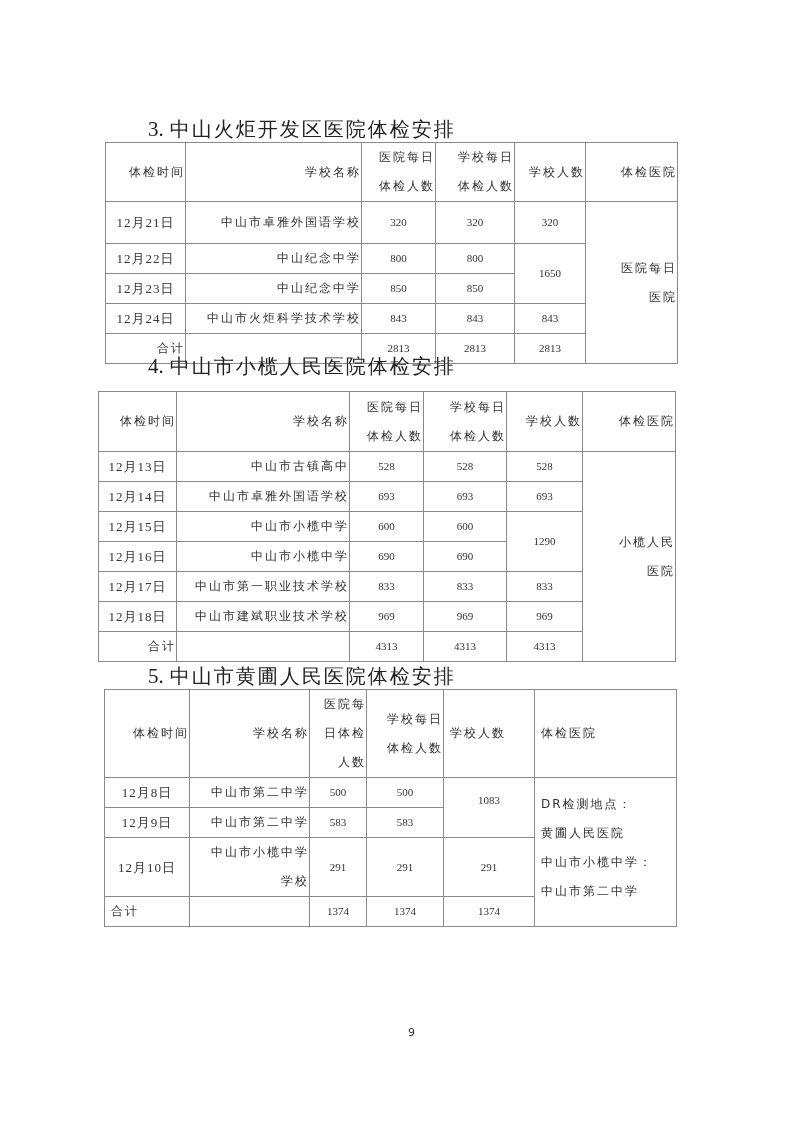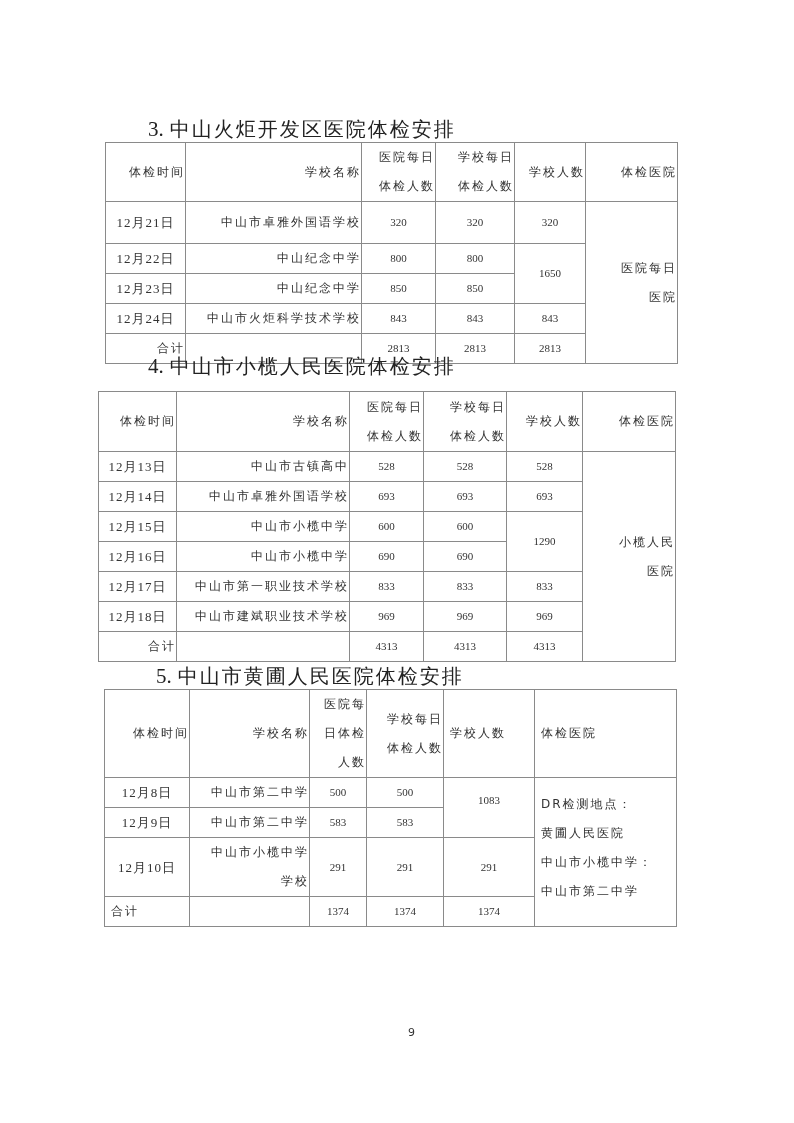--- a/index.html
+++ b/index.html
@@ -164,21 +164,21 @@
   <tr style="height:29px">
     <td class="cjk">合计</td>
     <td></td>
     <td class="num">4313</td>
     <td class="num">4313</td>
     <td class="num">4313</td>
   </tr>
 </tbody>
   </table>
 
-<div class="heading" style="left:156px; top:663px;">
+<div class="heading" style="left:148px; top:663px;">
   <span class="num">5.</span><span>中山市黄圃人民医院体检安排</span>
 </div>
 <table style="left:104px; top:689px; width:572px;">
   <colgroup>
       <col style="width:85px">
       <col style="width:120px">
       <col style="width:57px">
       <col style="width:77px">
       <col style="width:91px">
       <col style="width:142px">

